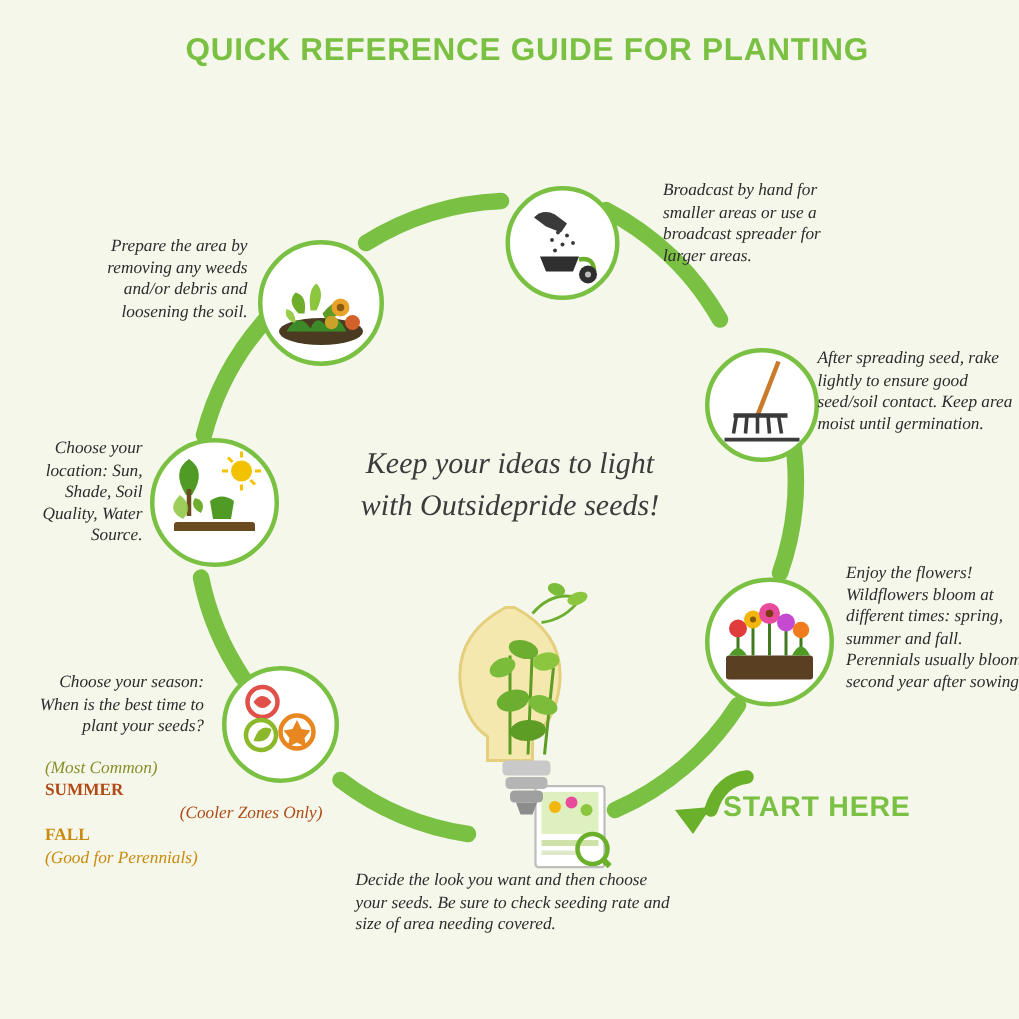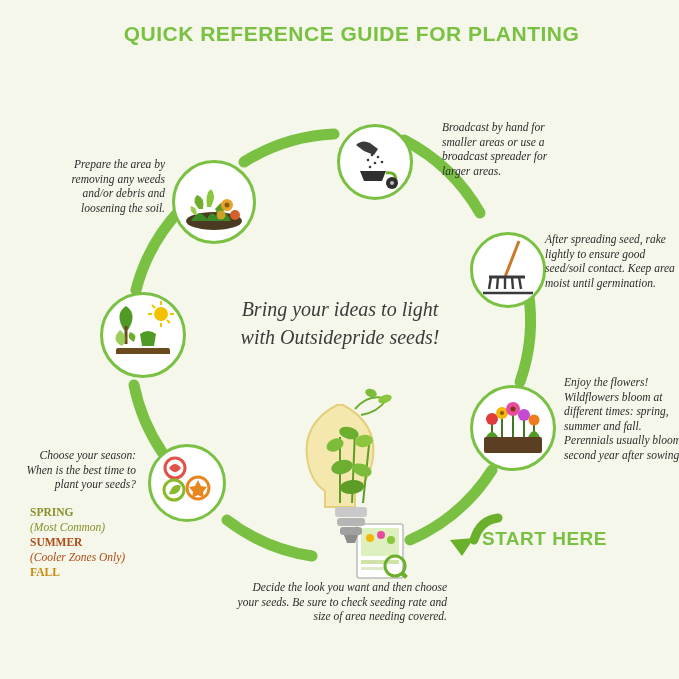--- a/index.html
+++ b/index.html
@@ -75,21 +75,21 @@
   .caption {
     position: absolute;
     font-family: "Liberation Serif", serif;
     font-size: 11.5px;
     font-style: italic;
     color: #2c2c2c;
     line-height: 14.5px;
   }
   .caption.right { text-align: left; }
   .caption.left  { text-align: right; }
-  .caption.center{ text-align: right; }
+  .caption.center{ text-align: left; }
 
   
   .season-list {
     position: absolute;
     left: 18px;
     top: 505px;
     width: 185px;
     font-family: "Liberation Serif", serif;
     font-size: 11.5px;
     font-style: italic;
@@ -245,29 +245,29 @@
       <circle cx="22" cy="42" r="10" fill="none" stroke="#8cb82c" stroke-width="3"></circle>
       <path d="M17 46 q4 -12 12 -8 q-2 10 -12 8z" fill="#8cb82c"></path>
       <circle cx="46" cy="40" r="11" fill="none" stroke="#e8861f" stroke-width="3"></circle>
       <path d="M46 32 l3 6 6 1 -4 5 1 6 -6 -3 -6 3 1 -6 -4 -5 6 -1z" fill="#e8861f"></path>
     </svg>
   </div>
   <div class="caption left" style="left:12px; top:448px; width:112px;">Choose your season: When is the best time to plant your seeds?</div>
 
   <div class="season-list">
     <div>
-      <div class="season-name" style="color:#8a8f2a;">SPRING</div>
       <div class="season-note" style="color:#8a8f2a;">(Most Common)</div>
     </div>
     <div>
       <div class="season-name" style="color:#b04a16;">SUMMER</div>
-      <div class="season-note" style="color:#b04a16;">(Cooler Zones Only)</div>
+      <div class="season-note" style="color:#b04a16;text-align:right;">(Cooler Zones Only)</div>
     </div>
     <div>
       <div class="season-name" style="color:#c98a10;">FALL</div>
+      <div class="season-note" style="color:#c98a10;">(Good for Perennials)</div>
     </div>
   </div>
 
   <div class="node" style="left:88px; top:292px; width:86px; height:86px;">
     <svg class="fig-svg" width="78" height="78" viewBox="0 0 78 78">
       <circle cx="57" cy="18" r="7" fill="#f2c200"></circle>
       <g stroke="#f2c200" stroke-width="2">
         <line x1="57" y1="5" x2="57" y2="9"></line>
         <line x1="57" y1="27" x2="57" y2="31"></line>
         <line x1="44" y1="18" x2="48" y2="18"></line>
@@ -276,23 +276,24 @@
         <line x1="63" y1="24" x2="66" y2="27"></line>
       </g>
       <path d="M20 34 q-10 -16 2 -24 q12 8 2 24z" fill="#4f9b25"></path>
       <line x1="22" y1="30" x2="22" y2="48" stroke="#6a4a1f" stroke-width="3"></line>
       <path d="M14 52 h50 q2 0 2 2 v4 h-54 v-4 q0 -2 2 -2z" fill="#6a4a1f"></path>
       <path d="M16 34 q10 8 2 16 q-12 -6 -2 -16z" fill="#8cc63e" opacity="0.85"></path>
       <path d="M36 38 q8 -6 16 0 l-2 12 h-12z" fill="#4f9b25"></path>
       <path d="M30 46 q-8 -4 -4 -10 q8 2 4 10z" fill="#6fae2c"></path>
     </svg>
   </div>
+  <div class="caption left" style="left:5px; top:292px; width:78px;">Choose your location: Sun, Shade, Soil Quality, Water Source.</div>
 
   <div class="slogan">
-    <div>Bring your ideas to light</div>
+    <div>Keep your ideas to light</div>
     <div>with Outsidepride seeds!</div>
   </div>
 
   <svg id="bulb-svg" width="180" height="220" viewBox="0 0 180 220">
 
     <path d="M70 30 q-34 18 -30 52 q3 24 18 34 v16 h30 v-16 q15 -10 18 -34 q4 -34 -30 -52z" fill="#f6e39a" fill-opacity="0.75" stroke="#e3cf7c" stroke-width="2"></path>
 
     <g>
       <line x1="73" y1="128" x2="73" y2="62" stroke="#5d9c25" stroke-width="2"></line>
       <line x1="85" y1="128" x2="88" y2="56" stroke="#5d9c25" stroke-width="2"></line>

